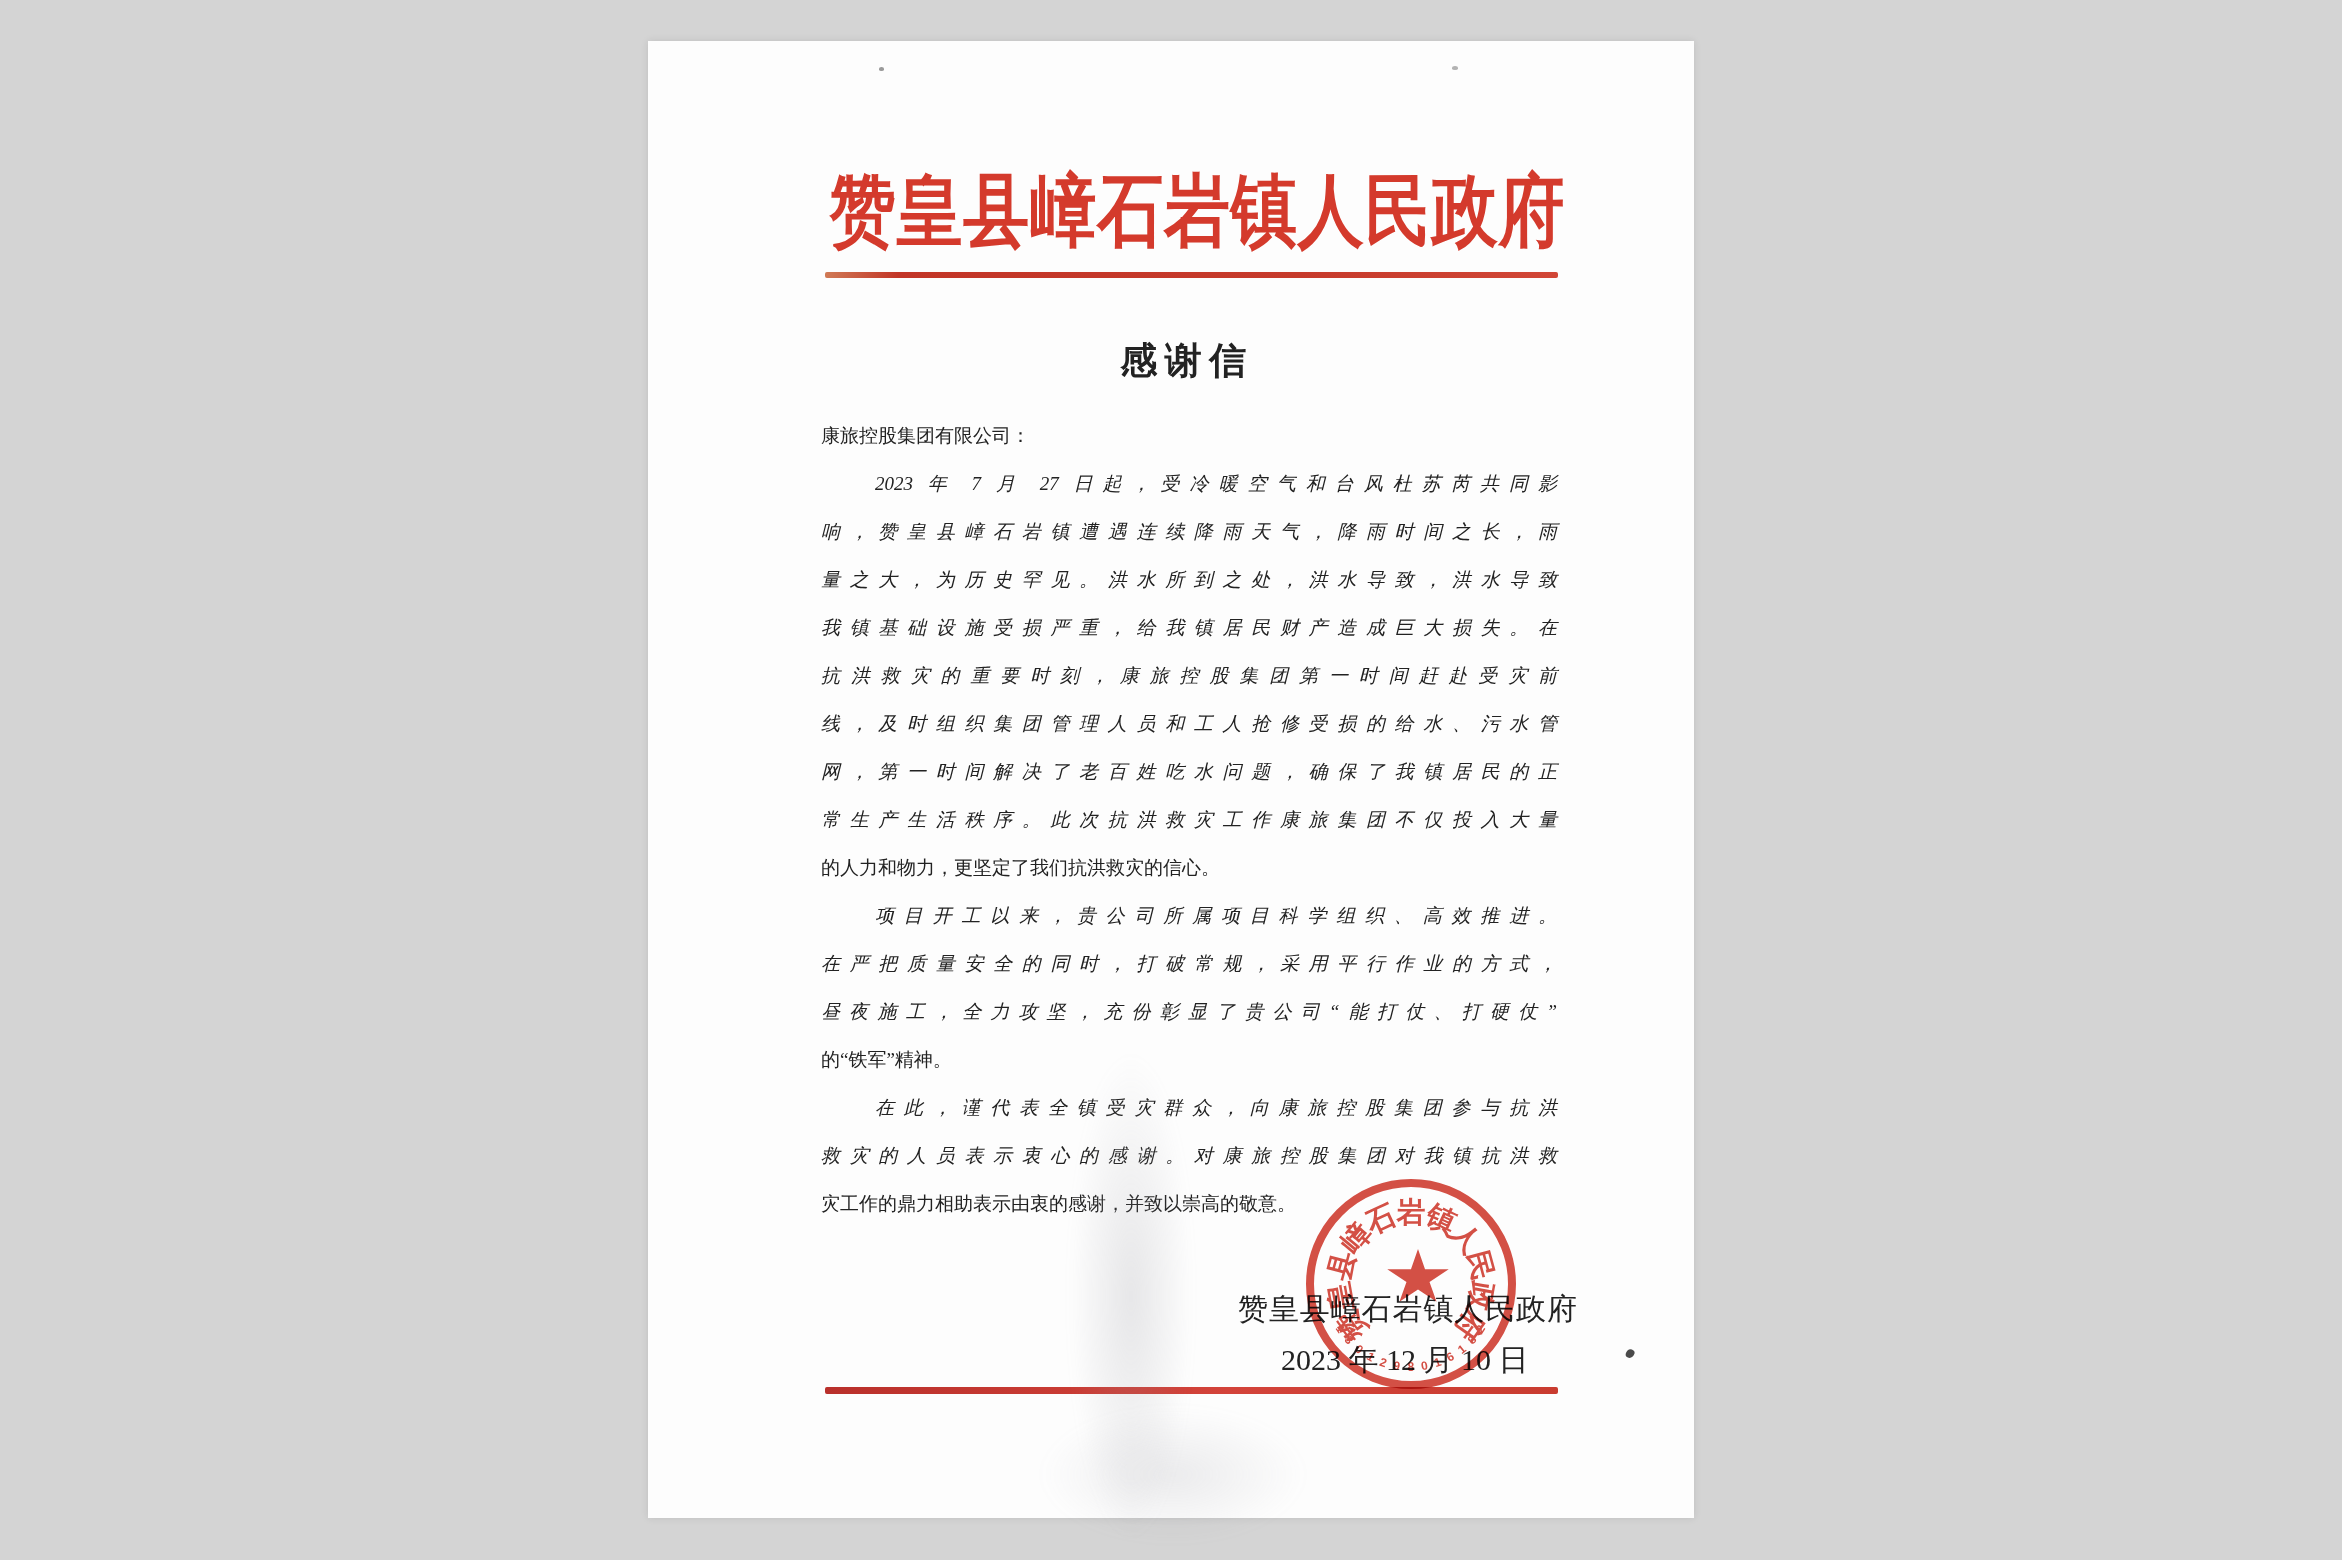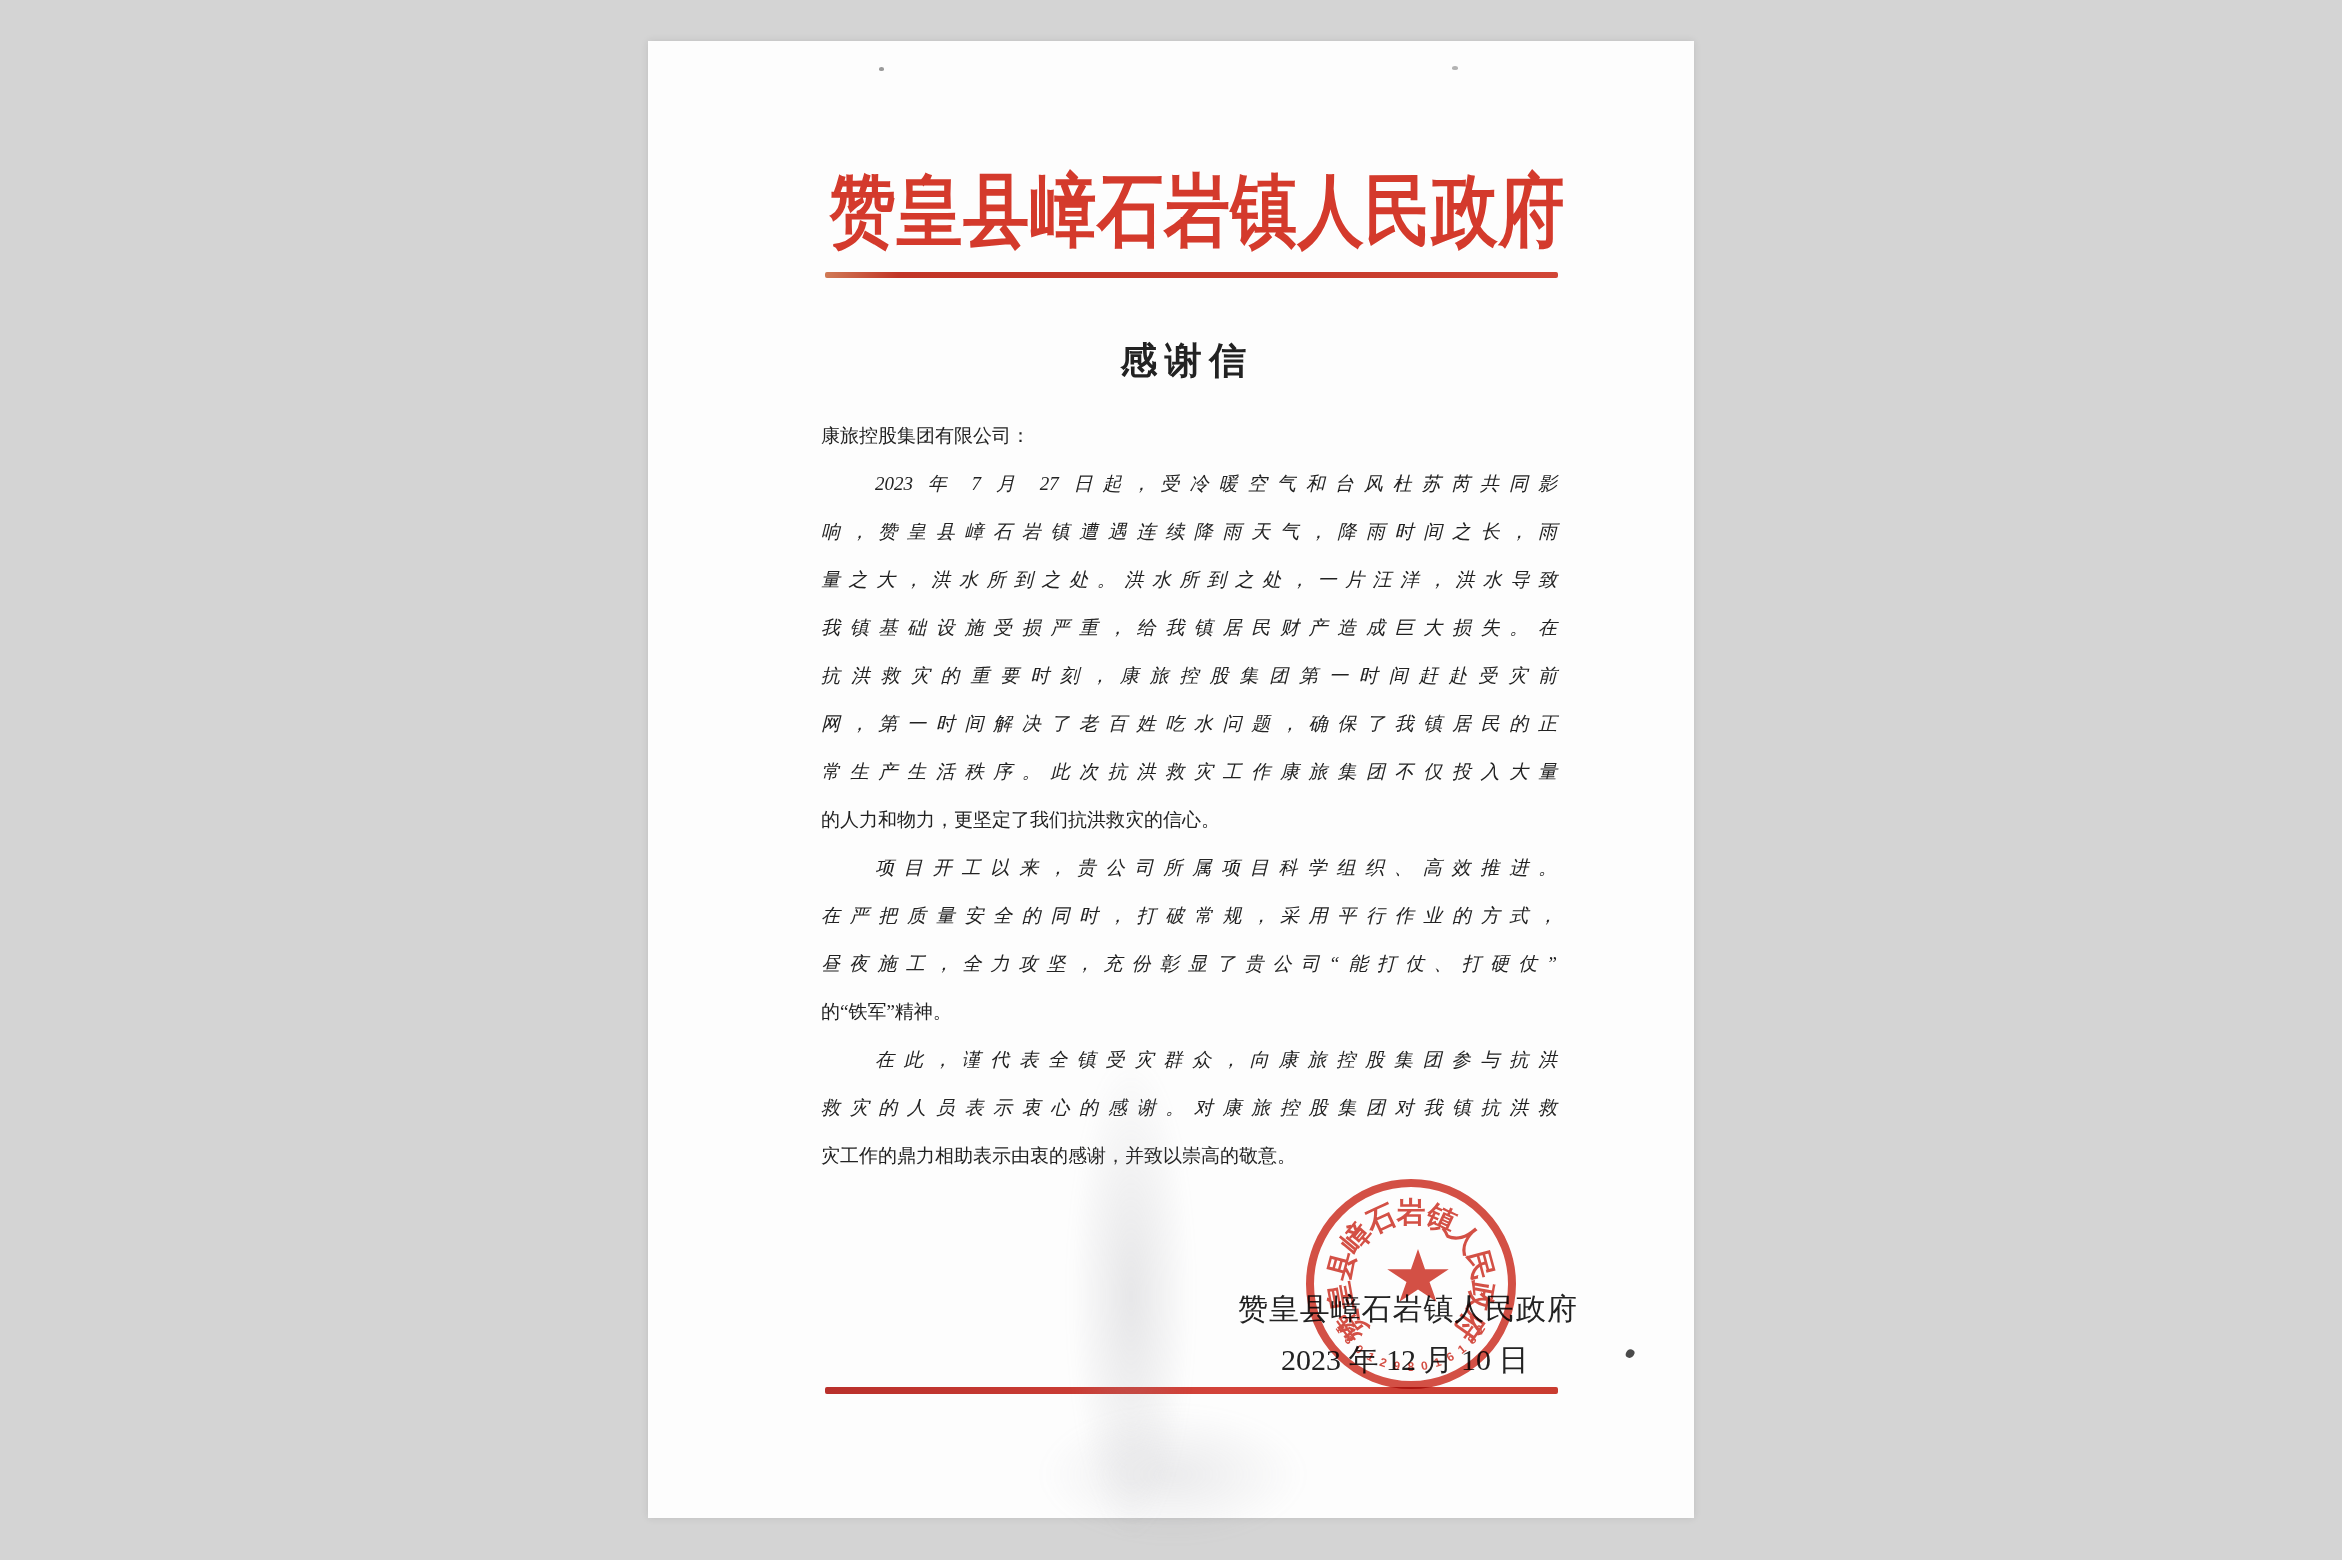--- a/index.html
+++ b/index.html
@@ -124,23 +124,24 @@
 
   <div class="header-line"></div>
 
   <div class="letter-title">感谢信</div>
 
   <div class="letter-body">
     <div class="bodyline">康旅控股集团有限公司：</div>
 
   <div class="bodyline just ind">2023 年 7 月 27 日起，受冷暖空气和台风杜苏芮共同影</div>
       <div class="bodyline just">响，赞皇县嶂石岩镇遭遇连续降雨天气，降雨时间之长，雨</div>
-      <div class="bodyline just">量之大，洪水所到之处。洪水所到之处，一片汪洋，洪水导致</div>
+      <div class="bodyline just">量之大，为历史罕见。洪水所到之处，洪水导致，洪水导致</div>
       <div class="bodyline just">我镇基础设施受损严重，给我镇居民财产造成巨大损失。在</div>
       <div class="bodyline just">抗洪救灾的重要时刻，康旅控股集团第一时间赶赴受灾前</div>
+      <div class="bodyline just">线，及时组织集团管理人员和工人抢修受损的给水、污水管</div>
       <div class="bodyline just">网，第一时间解决了老百姓吃水问题，确保了我镇居民的正</div>
       <div class="bodyline just">常生产生活秩序。此次抗洪救灾工作康旅集团不仅投入大量</div>
       <div class="bodyline">的人力和物力，更坚定了我们抗洪救灾的信心。</div>
       <div class="bodyline just ind">项目开工以来，贵公司所属项目科学组织、高效推进。</div>
       <div class="bodyline just">在严把质量安全的同时，打破常规，采用平行作业的方式，</div>
       <div class="bodyline just">昼夜施工，全力攻坚，充份彰显了贵公司“能打仗、打硬仗”</div>
       <div class="bodyline">的“铁军”精神。</div>
       <div class="bodyline just ind">在此，谨代表全镇受灾群众，向康旅控股集团参与抗洪</div>
       <div class="bodyline just">救灾的人员表示衷心的感谢。对康旅控股集团对我镇抗洪救</div>
       <div class="bodyline">灾工作的鼎力相助表示由衷的感谢，并致以崇高的敬意。</div>

